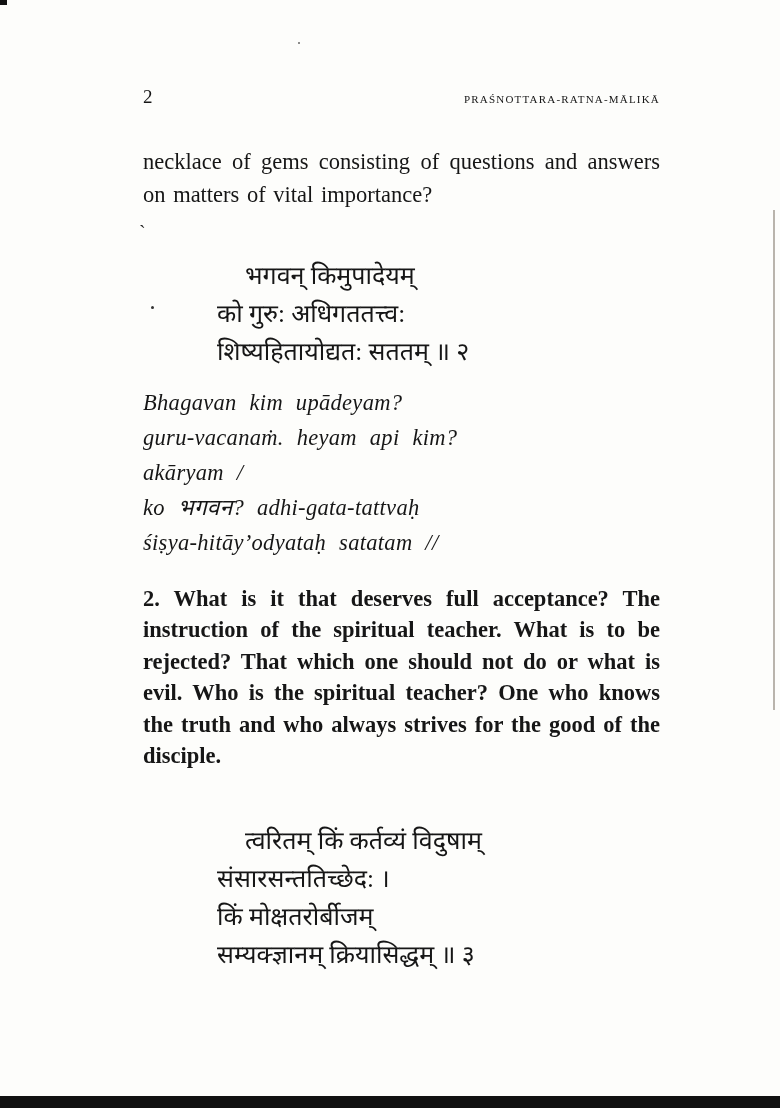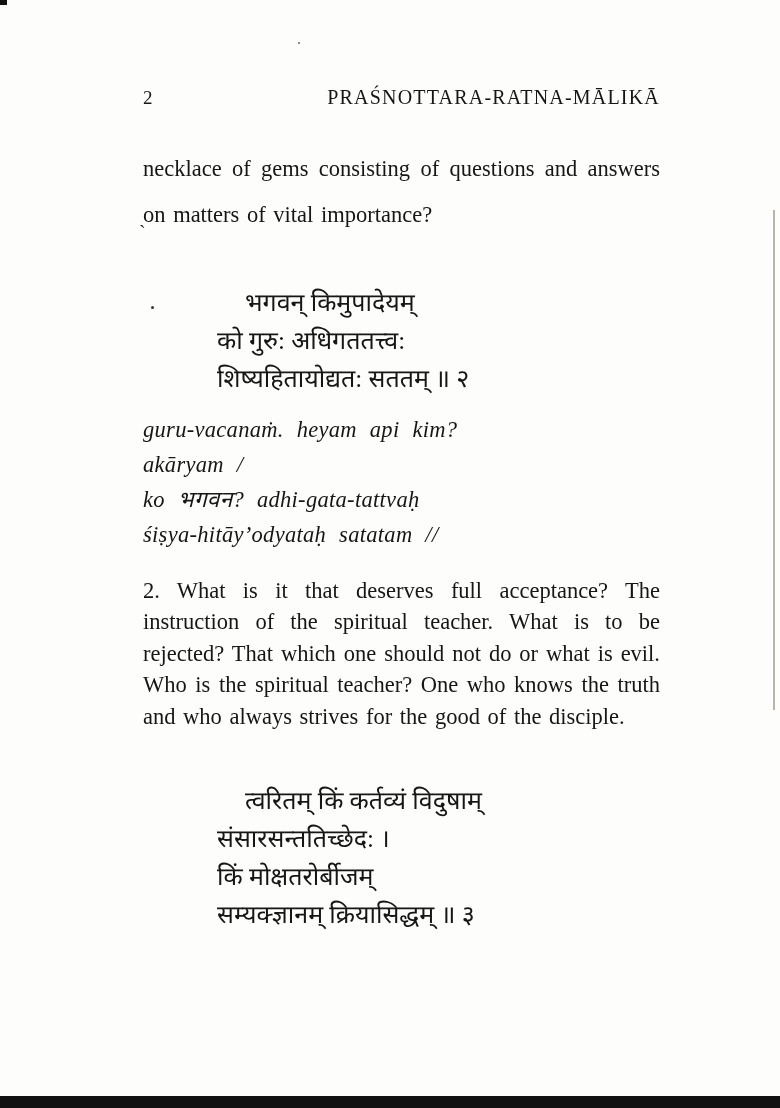--- a/index.html
+++ b/index.html
@@ -24,28 +24,28 @@
   .header-row {
     display: flex;
     justify-content: space-between;
     align-items: baseline;
   }
   .page-number {
     font-size: 19px;
     letter-spacing: 0.5px;
   }
   .running-head {
-    font-size: 20px;
+    font-size: 11px;
     letter-spacing: 1.2px;
     font-weight: 400;
   }
   .intro {
     margin-top: 37px;
     font-size: 22.5px;
-    line-height: 46px;
+    line-height: 33px;
     text-align: justify;
     word-spacing: 2px;
   }
   .verse {
     margin-top: 46px;
     font-size: 25px;
     line-height: 38px;
     padding-left: 74px;
   }
   .verse .line.first {
@@ -63,20 +63,21 @@
     letter-spacing: 0.3px;
   }
   .translit .line.right {
     padding-right: 6px;
   }
   .translation {
     font-size: 22.5px;
     line-height: 31.5px;
     text-align: justify;
     word-spacing: 2px;
+    font-weight: bold;
   }
   
   .artifact { position: absolute; background: #111; }
   .corner-mark { left: 0; top: 0; width: 7px; height: 5px; }
   .bottom-bar { left: 0; bottom: 0; width: 100%; height: 12px; }
   .right-edge { right: 5px; top: 210px; width: 2px; height: 500px; background: #b9b4ac; }
   .stray-quote {
     position: absolute; left: 139px; top: 222px;
     font-size: 20px; color: #222;
   }
@@ -108,20 +109,21 @@
 
     <p class="intro">necklace of gems consisting of questions and answers on matters of vital importance?</p>
 
     <div class="verse">
       <div class="line first">भगवन् किमुपादेयम्</div>
       <div class="line">को गुरु: अधिगततत्त्व:</div>
       <div class="line">शिष्यहितायोद्यत: सततम् ॥ २</div>
     </div>
 
     <div class="translit">
+      <div class="line">Bhagavan kim upādeyam?</div>
       <div class="line">guru-vacanaṁ. heyam api kim?</div>
       <div class="line right">akāryam /</div>
       <div class="line">ko भगवन? adhi-gata-tattvaḥ</div>
       <div class="line">śiṣya-hitāy’odyataḥ satatam //</div>
     </div>
 
     <p class="translation">2. What is it that deserves full acceptance? The instruction of the spiritual teacher. What is to be rejected? That which one should not do or what is evil. Who is the spiritual teacher? One who knows the truth and who always strives for the good of the disciple.</p>
 
     <div class="verse verse2-block">
       <div class="line first">त्वरितम् किं कर्तव्यं विदुषाम्</div>

